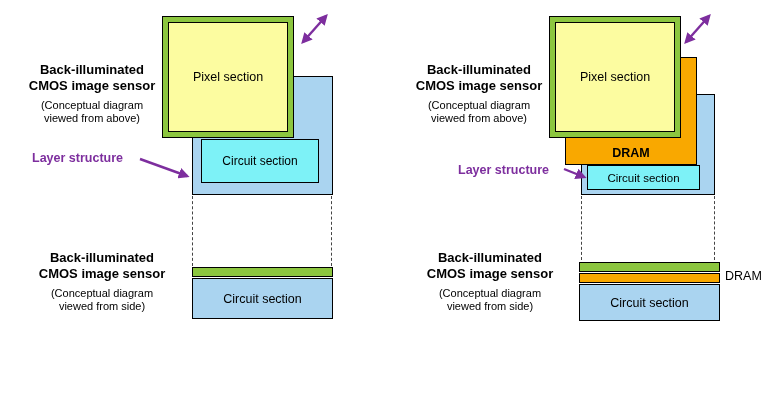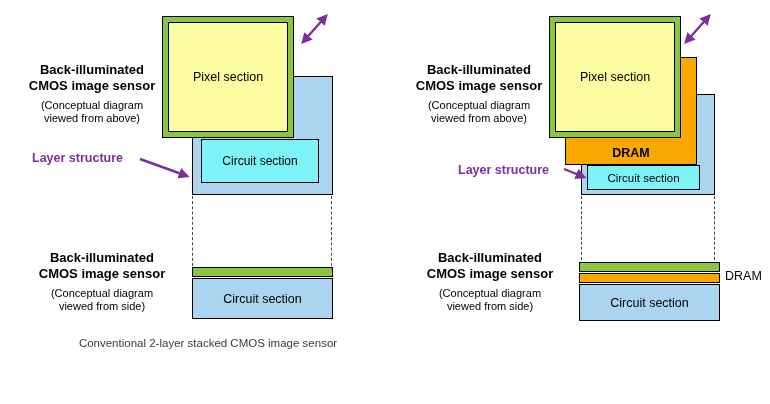--- a/index.html
+++ b/index.html
@@ -68,21 +68,20 @@
 
   <div class="abs side-green" style="left:178px;top:267px;width:141px;height:10px;"></div>
   <div class="abs side-blue" style="left:178px;top:278px;width:141px;height:41px;">
     <span>Circuit section</span>
   </div>
   <div class="abs lbl lbl-bold" style="left:2px;top:250px;width:172px;">Back-illuminated
 CMOS image sensor</div>
   <div class="abs lbl lbl-sub" style="left:2px;top:287px;width:172px;">(Conceptual diagram
 viewed from side)</div>
 
-  <div class="abs caption" style="left:0px;top:337px;width:388px;">Conventional 2-layer stacked CMOS image sensor</div>
 
   <div class="abs lbl lbl-bold" style="left:393px;top:62px;width:144px;">Back-illuminated
 CMOS image sensor</div>
   <div class="abs lbl lbl-sub" style="left:393px;top:99px;width:144px;">(Conceptual diagram
 viewed from above)</div>
   <div class="abs layer-structure" style="left:444px;top:163px;width:112px;">Layer structure</div>
 
   <div class="abs host-blue" style="left:567px;top:94px;width:134px;height:101px;z-index:1;"></div>
   <div class="abs circuit-inner" style="left:573px;top:165px;width:113px;height:25px;z-index:2;font-size:11.5px;">
     <span>Circuit section</span>

